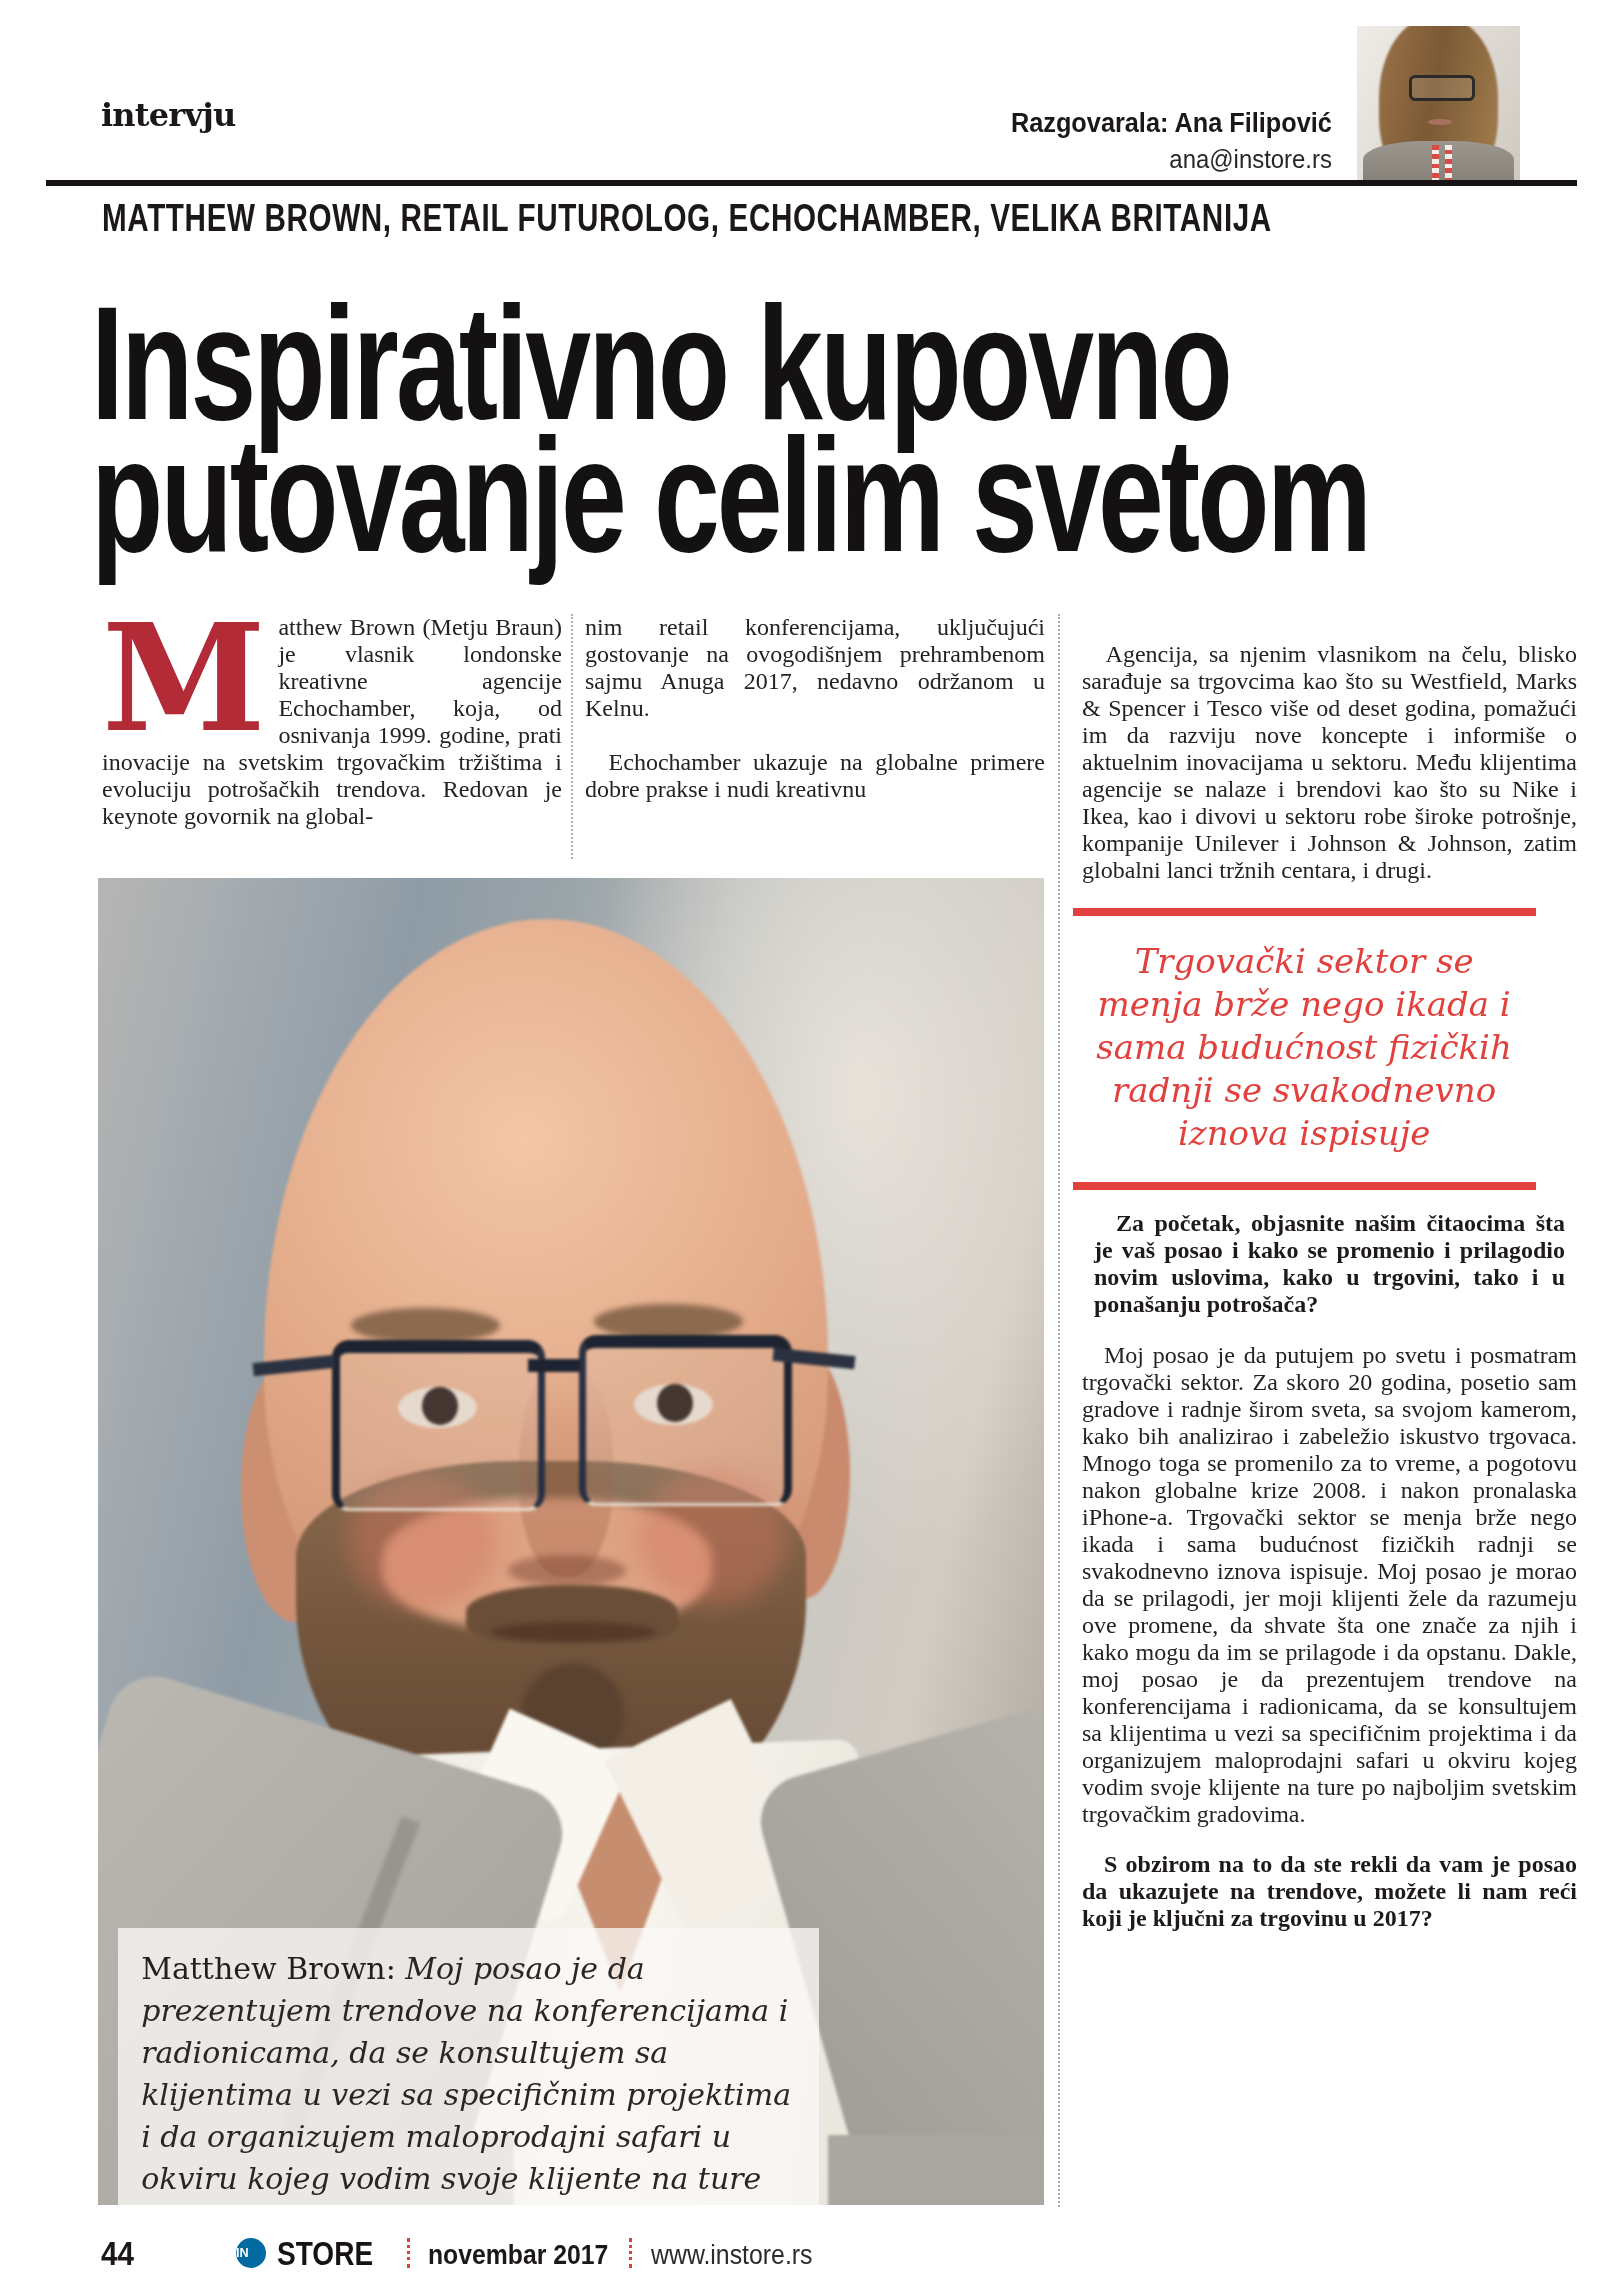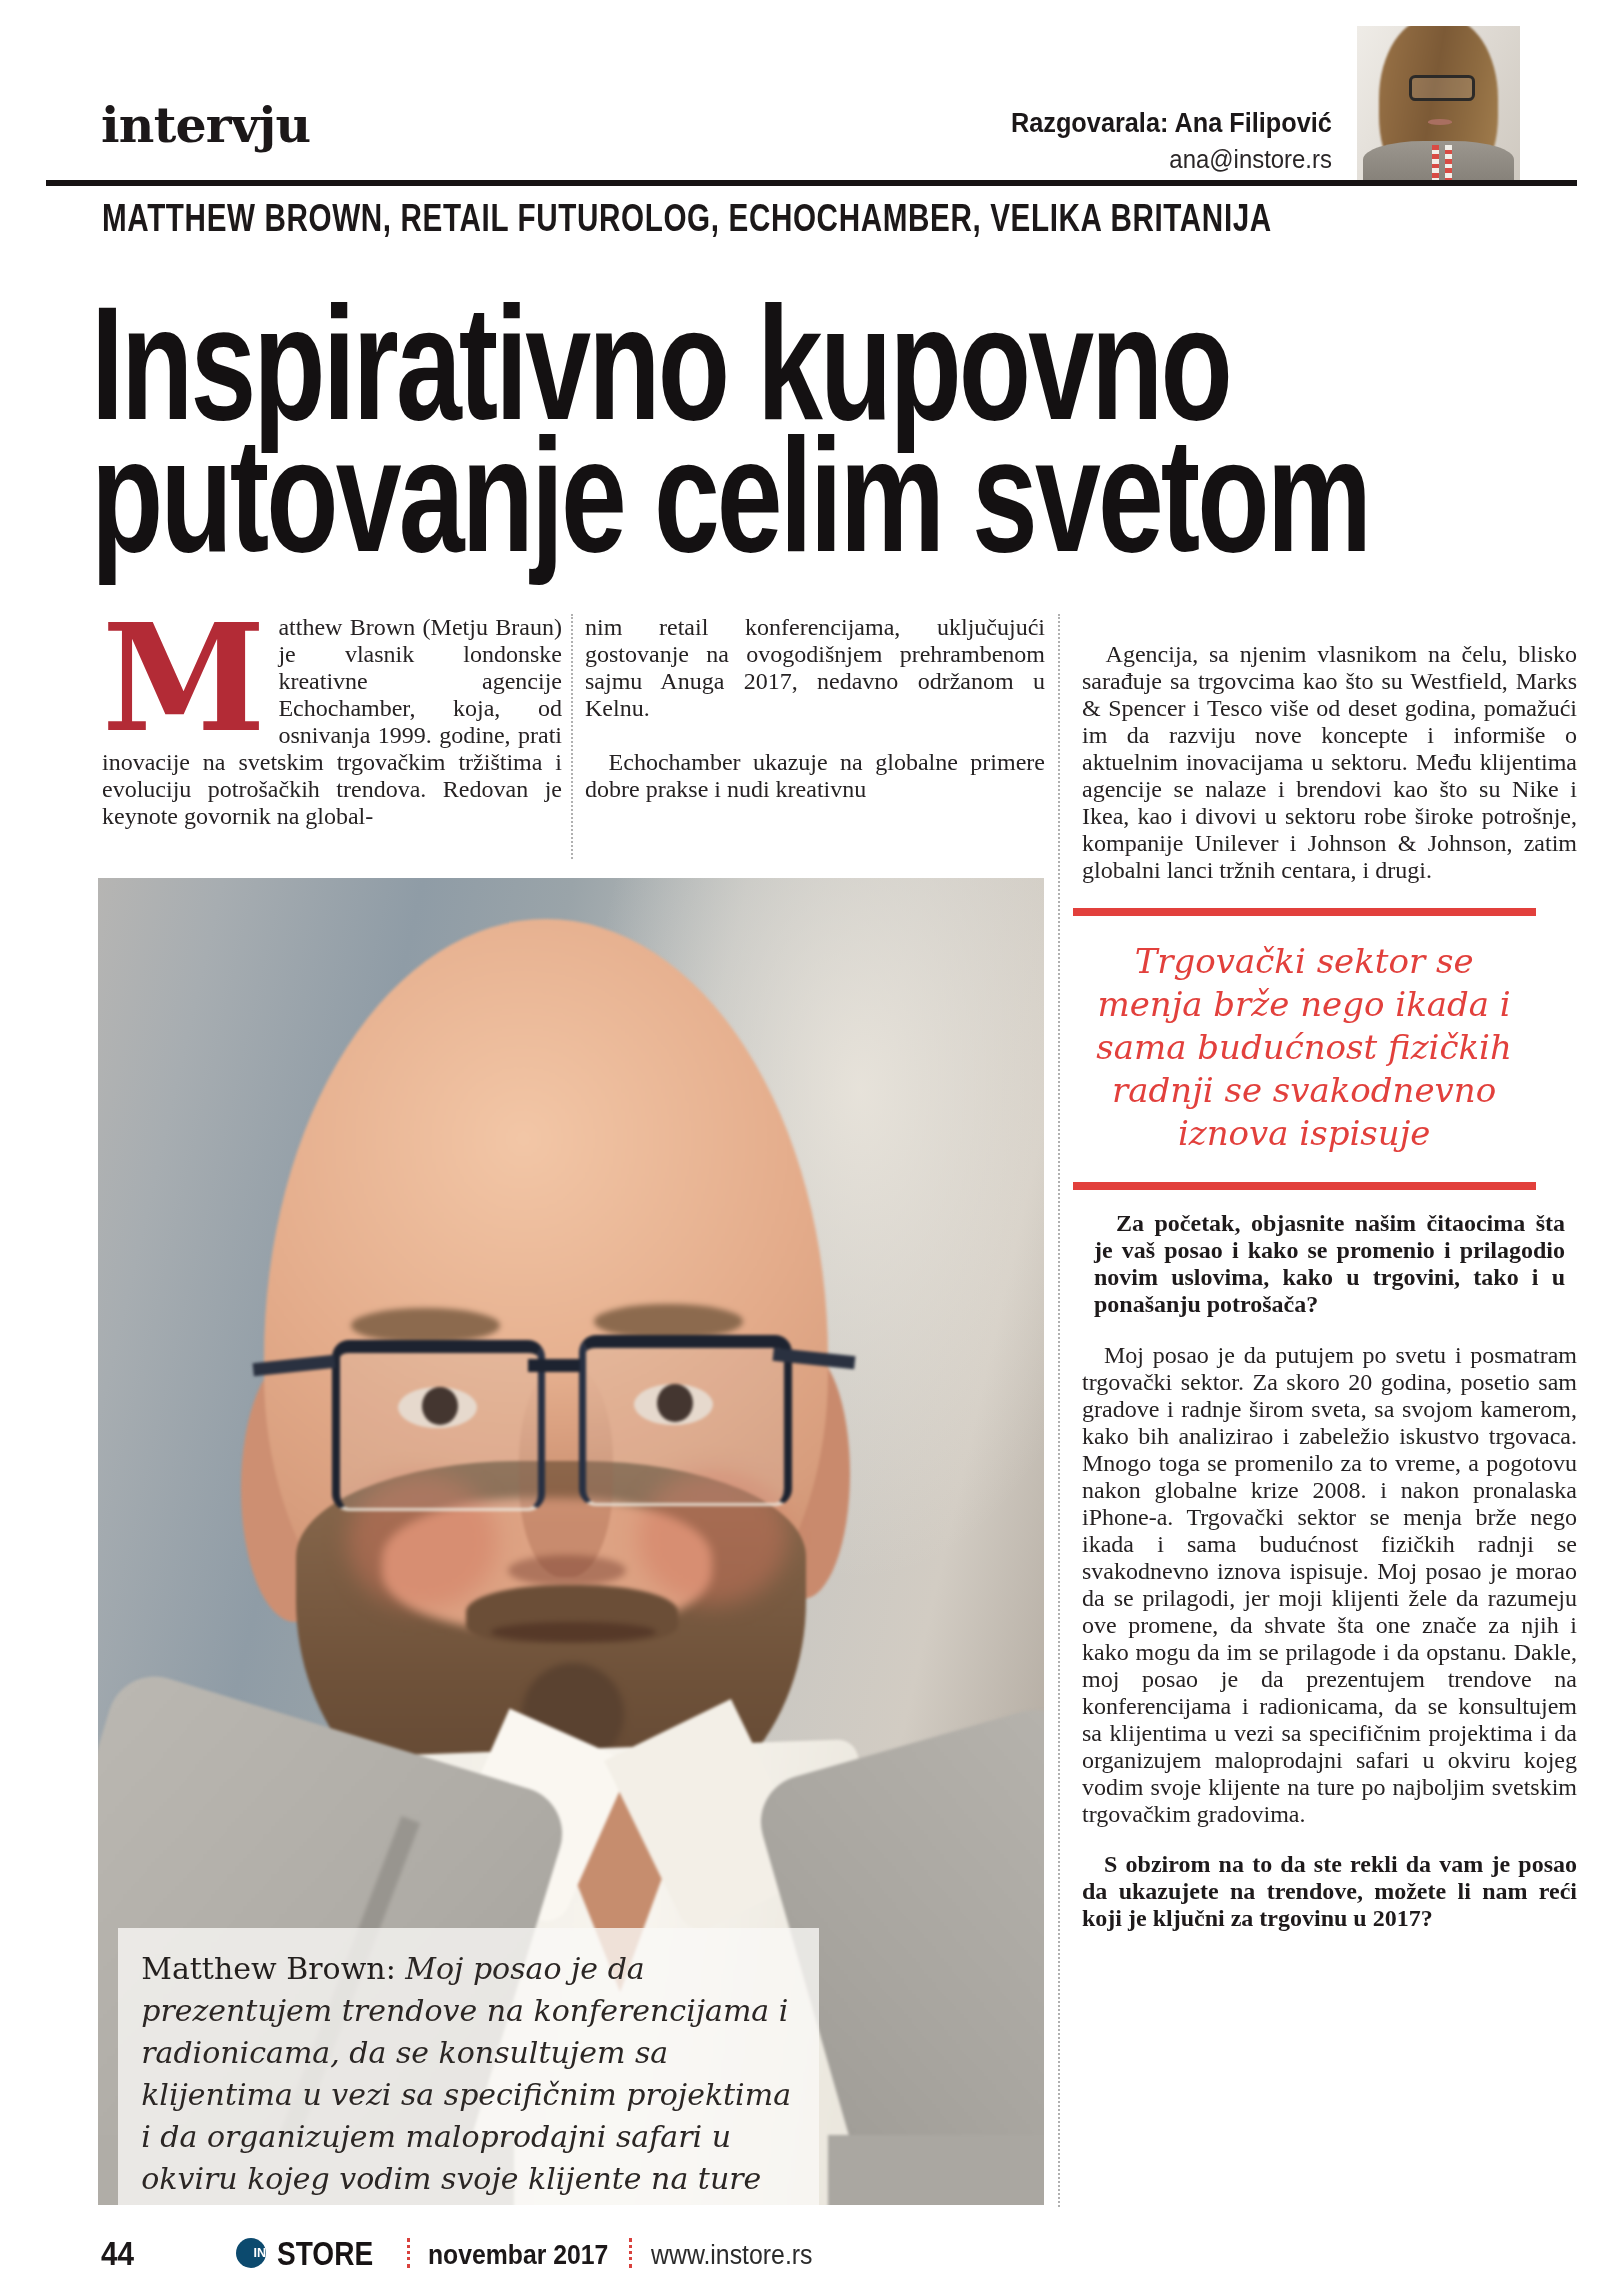--- a/index.html
+++ b/index.html
@@ -2,21 +2,21 @@
 <html style="font-size:12.6px"><head>
 <meta charset="utf-8">
 <style>
   html,body{margin:0;padding:0;background:#ffffff;}
   body{width:1623px;height:2295px;position:relative;overflow:hidden;
        font-family:"Liberation Serif",serif;color:#262223;}
   .abs{position:absolute;}
 
   
   .kicker{left:101px;top:96px;font-family:"DejaVu Serif",serif;font-weight:bold;
-          font-size:49px;letter-spacing:-0.8px;color:#1c1819;text-align:center;}
+          font-size:32px;letter-spacing:-0.8px;color:#1c1819;text-align:center;}
   .byline{right:291px;top:107px;text-align:right;font-family:"Liberation Sans",sans-serif;}
   .byline .who{font-size:27.5px;font-weight:bold;color:#1c1819;transform:scaleX(.92);transform-origin:right;}
   .byline .mail{font-size:26px;color:#2a2627;margin-top:4.7px;transform:scaleX(.92);transform-origin:right;}
   .hrule{left:46px;top:180px;width:1531px;height:5.5px;background:#171314;}
   .strap-wrap{left:102px;top:197px;white-space:nowrap;}
   .strap{display:inline-block;font-family:"Liberation Sans",sans-serif;font-weight:bold;
          font-size:38px;letter-spacing:0.8px;color:#1c1819;transform:scaleX(.78);transform-origin:left top;}
   .headline{left:91px;top:297px;}
   .headline .hl{display:block;font-family:"Liberation Sans",sans-serif;font-weight:bold;
         font-size:162px;line-height:132px;letter-spacing:-3.9px;color:#141112;
@@ -117,22 +117,22 @@
   .caption{left:19.6px;top:1050px;width:701px;box-sizing:border-box;padding:20.4px 23.6px 23.6px 23.6px;
      background:rgba(250,249,246,.78);}
   .caption p{margin:0;font-family:"DejaVu Serif",serif;font-style:italic;
      font-size:30px;line-height:42px;color:#2b2624;}
   .caption .cname{font-style:normal;font-weight:normal;color:#231f1d;}
 
   
   .footer{left:101px;top:2233px;width:1099px;height:44px;font-family:Liberation Sans, sans-serif;}
   .footer .f{position:absolute;}
   .f-page{left:0;top:1.6px;font-size:33px;font-weight:bold;color:#1c1819;transform:scaleX(.9);transform-origin:left;}
-  .f-logo{left:135px;top:4.7px;width:30px;height:30px;border-radius:50%;background:#0c4a6e;
-          color:#ffffff;font-size:12.6px;font-weight:bold;text-align:right;line-height:30px;letter-spacing:0;}
+  .f-logo{left:135px;top:4.7px;width:30px;height:30px;border-radius:50%;background:#0369a1;
+          color:#ffffff;font-size:12.6px;font-weight:bold;text-align:left;line-height:30px;letter-spacing:0;}
   .f-store{left:176px;top:1.6px;font-size:33px;font-weight:bold;letter-spacing:0;color:#171314;transform:scaleX(.85);transform-origin:left;}
   .f-sep1{left:306px;top:4.7px;height:30px;border-left:3.9px dotted #d9413d;}
   .f-sep2{left:528px;top:4.7px;height:30px;border-left:3.9px dotted #d9413d;}
   .f-issue{left:327px;top:6.3px;font-size:27.5px;font-weight:bold;color:#1c1819;transform:scaleX(.9);transform-origin:left;}
   .f-site{left:550px;top:7px;font-size:27px;color:#2b2b2b;transform:scaleX(.92);transform-origin:left;}
 </style>
 </head>
 <body>
 
 <div class="abs kicker">intervju</div>

